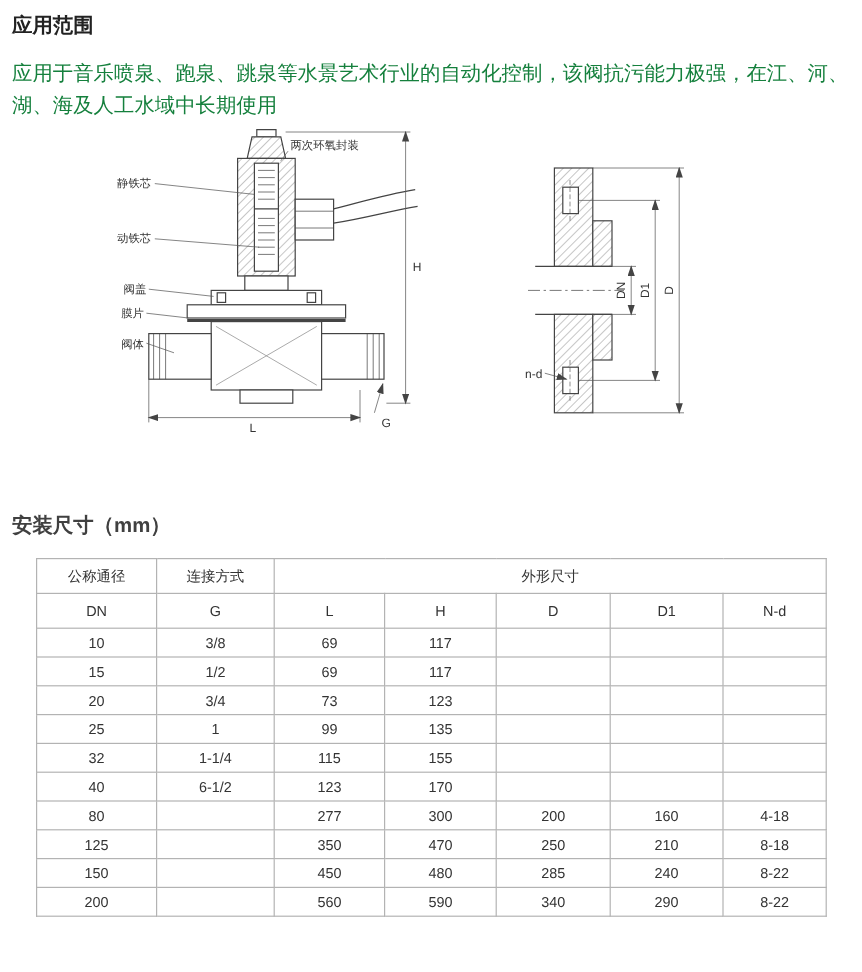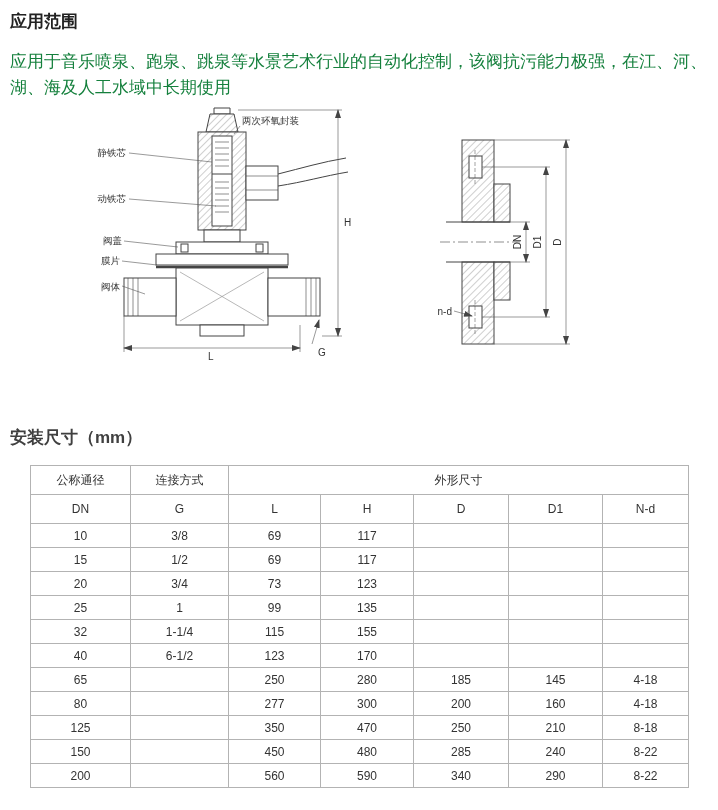--- a/index.html
+++ b/index.html
@@ -216,29 +216,20 @@
         <tr>
           <td>40</td>
           <td>6-1/2</td>
           <td>123</td>
           <td>170</td>
           <td></td>
           <td></td>
           <td></td>
         </tr>
         <tr>
-          <td>65</td>
-          <td></td>
-          <td>250</td>
-          <td>280</td>
-          <td>185</td>
-          <td>145</td>
-          <td>4-18</td>
-        </tr>
-        <tr>
           <td>80</td>
           <td></td>
           <td>277</td>
           <td>300</td>
           <td>200</td>
           <td>160</td>
           <td>4-18</td>
         </tr>
         <tr>
           <td>125</td>

